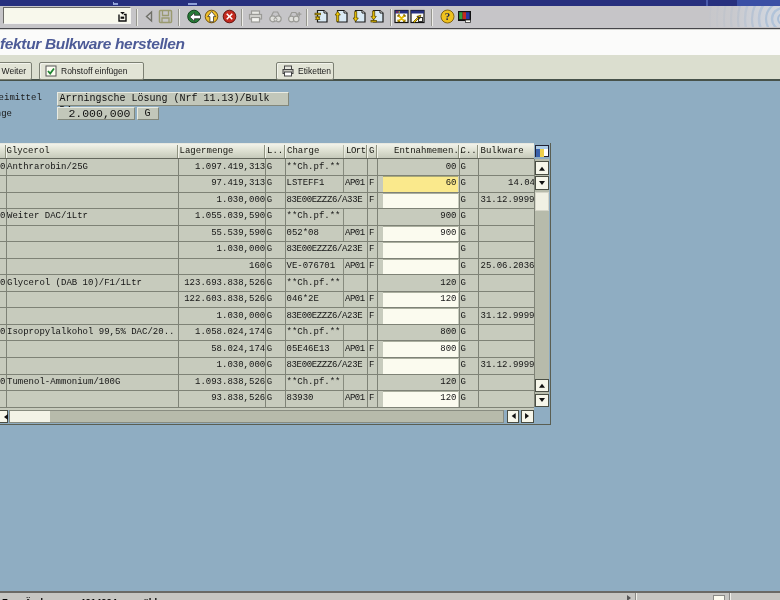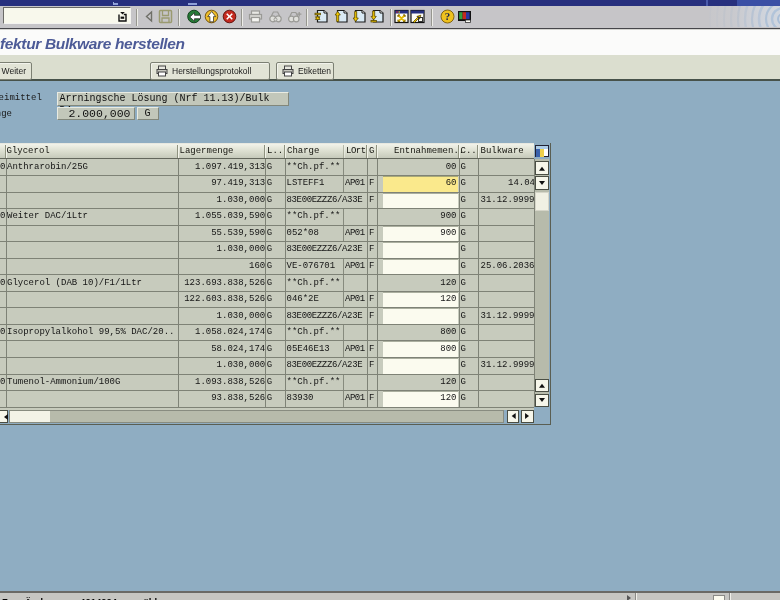--- a/index.html
+++ b/index.html
@@ -182,27 +182,26 @@
 </div>
 
 <div class="abs" id="titleband">
     <div class="t">fektur Bulkware herstellen</div>
   </div>
 
 <div class="abs" id="apptb">
   <div class="btn" style="left:-9px;width:41px;justify-content:flex-end">
       <span>Weiter</span>
     </div>
-  <div class="btn" style="left:150px;width:120px">
+  <div class="btn" style="left:39px;width:105px">
       <svg class="bic" width="12" height="12" viewBox="0 0 12 12">
-        <rect x="2.5" y="1" width="7" height="3.5" fill="#e8e8e0" stroke="#444" stroke-width="1"></rect>
-        <rect x="1" y="4.5" width="10" height="4" fill="#c8c8c0" stroke="#444" stroke-width="1"></rect>
-        <rect x="2.5" y="7" width="7" height="4" fill="#fff" stroke="#444" stroke-width="1"></rect>
+        <rect x="1" y="1" width="10" height="10" fill="#fdfdf2" stroke="#555" stroke-width="1"></rect>
+        <path d="M3 6 L5.2 8.5 L9 3.5" stroke="#1E8432" stroke-width="1.8" fill="none"></path>
       </svg>
-      <span>Herstellungsprotokoll</span>
+      <span>Rohstoff einfügen</span>
     </div>
   <div class="btn" style="left:276px;width:58px">
       <svg class="bic" width="12" height="12" viewBox="0 0 12 12">
         <rect x="2.5" y="1" width="7" height="3.5" fill="#e8e8e0" stroke="#444" stroke-width="1"></rect>
         <rect x="1" y="4.5" width="10" height="4" fill="#c8c8c0" stroke="#444" stroke-width="1"></rect>
         <rect x="2.5" y="7" width="7" height="4" fill="#fff" stroke="#444" stroke-width="1"></rect>
       </svg>
       <span>Etiketten</span>
     </div>
 </div>

